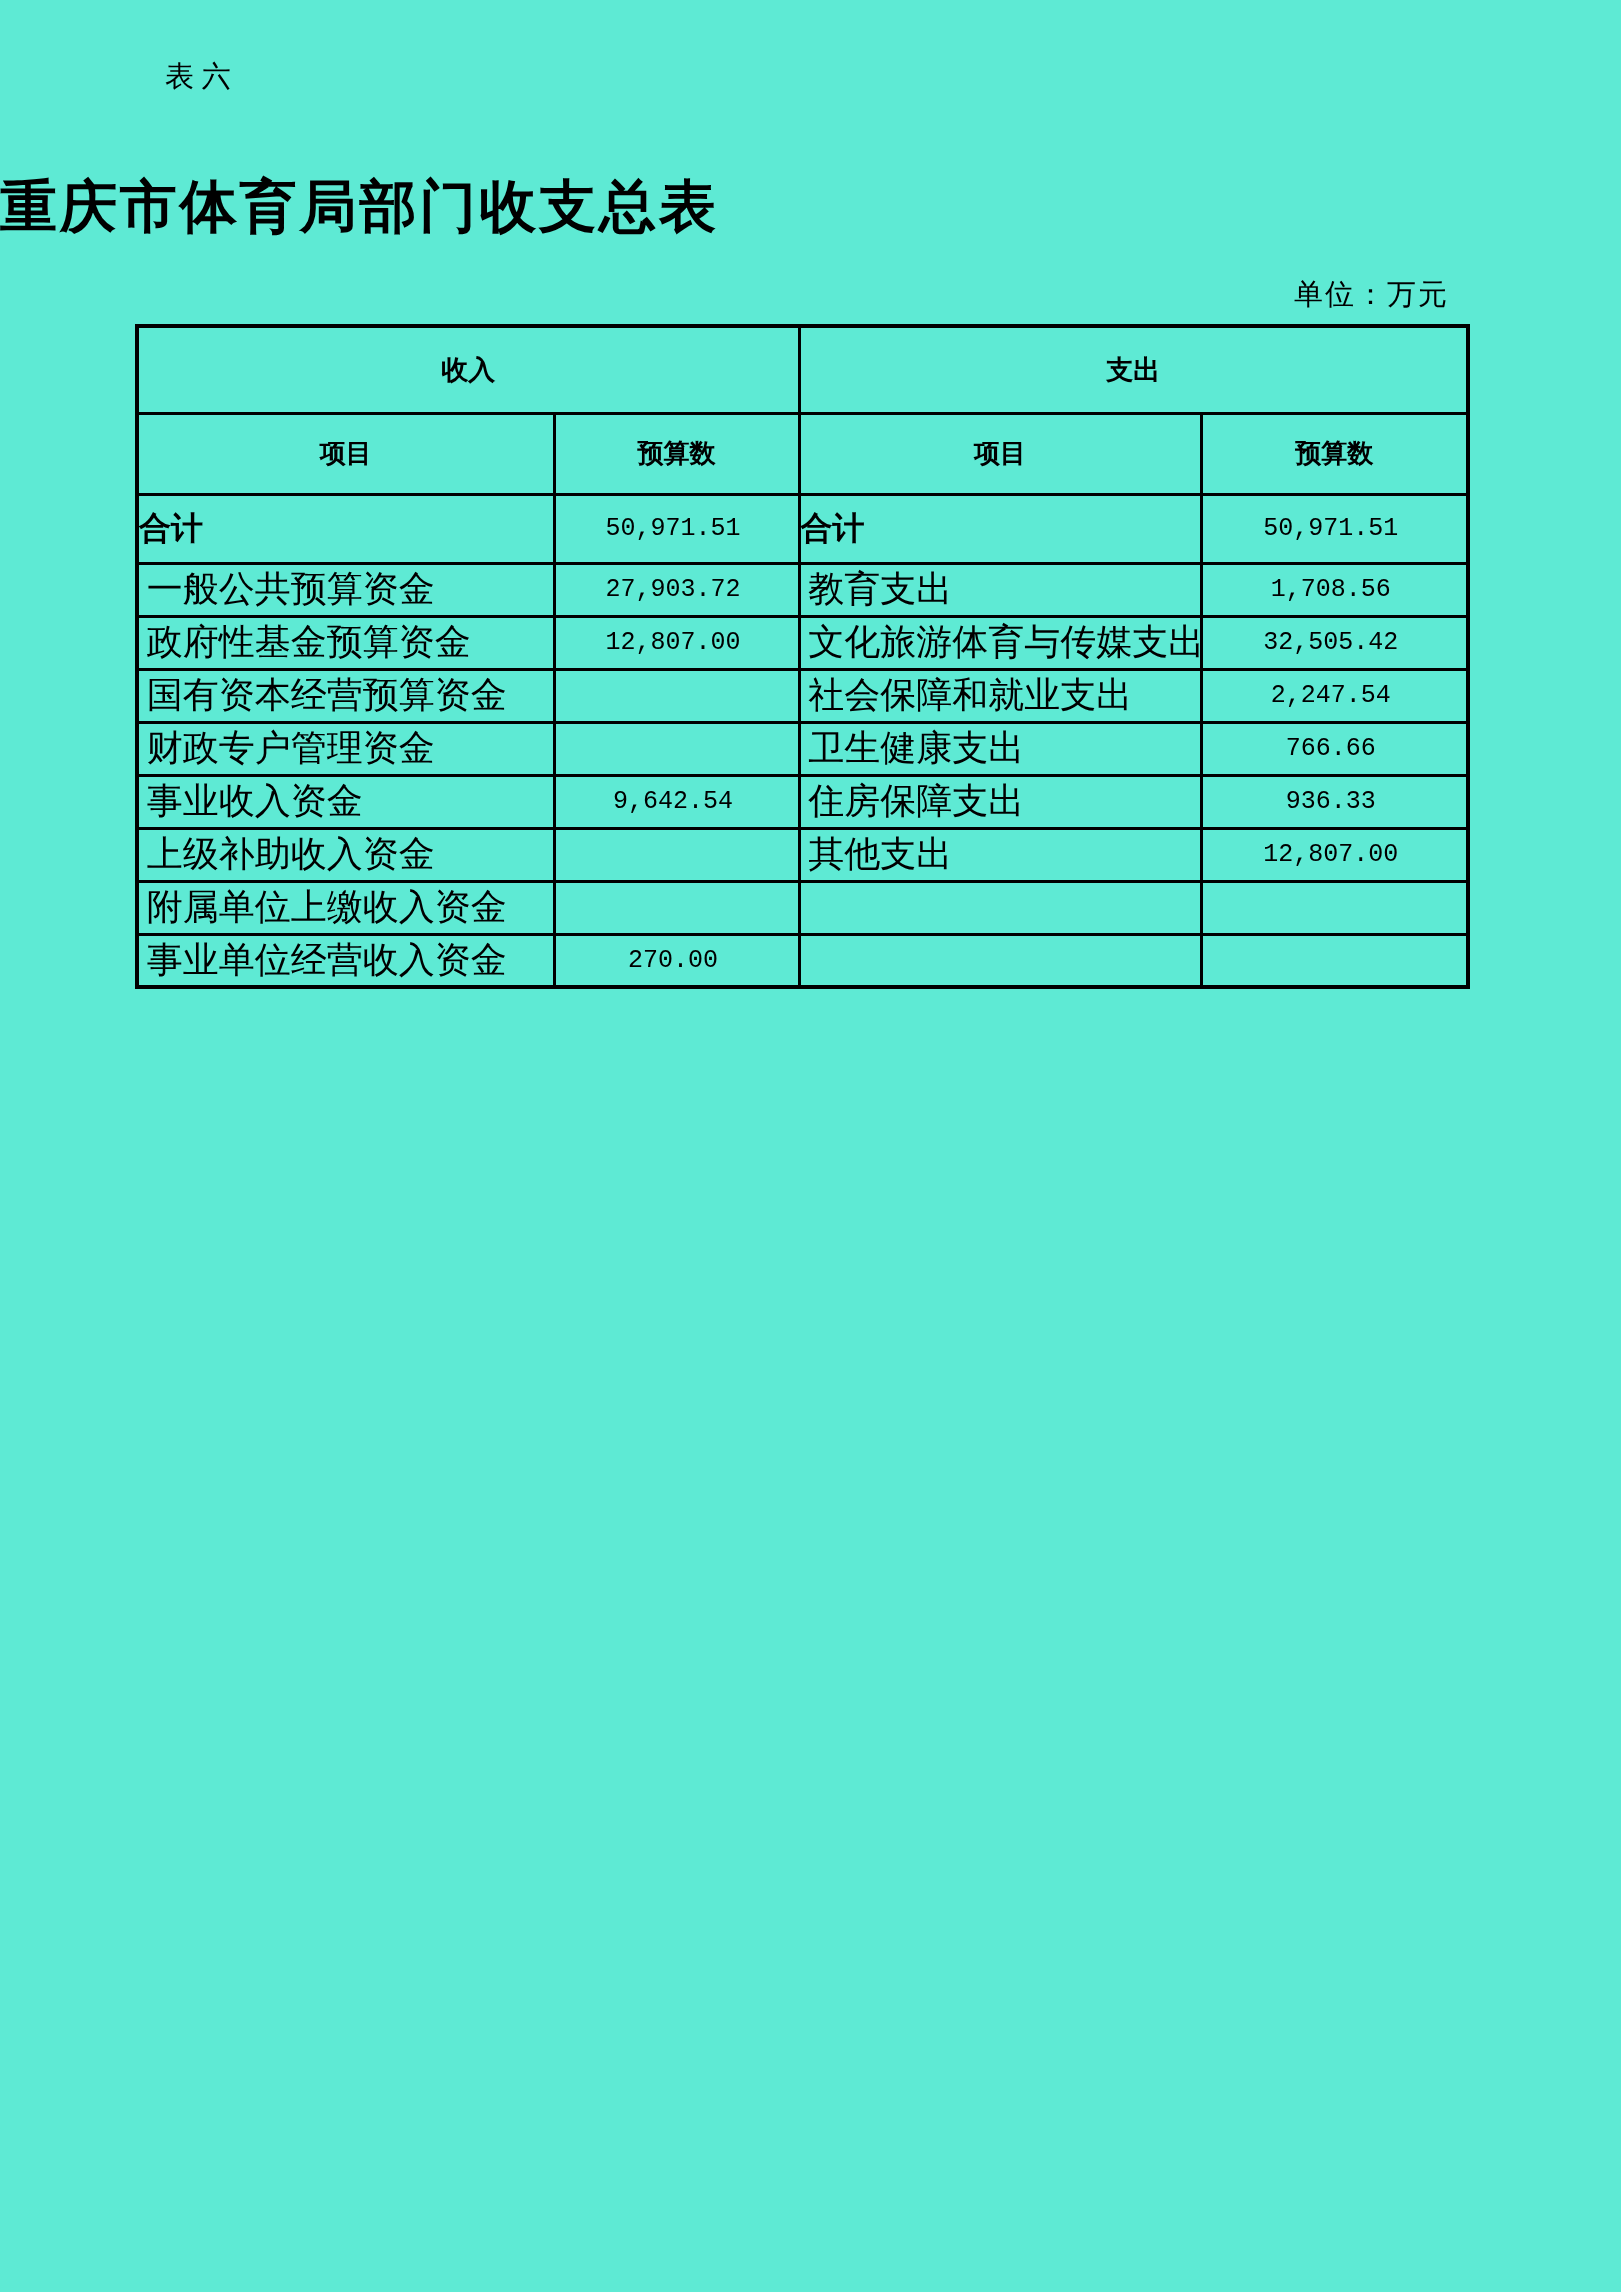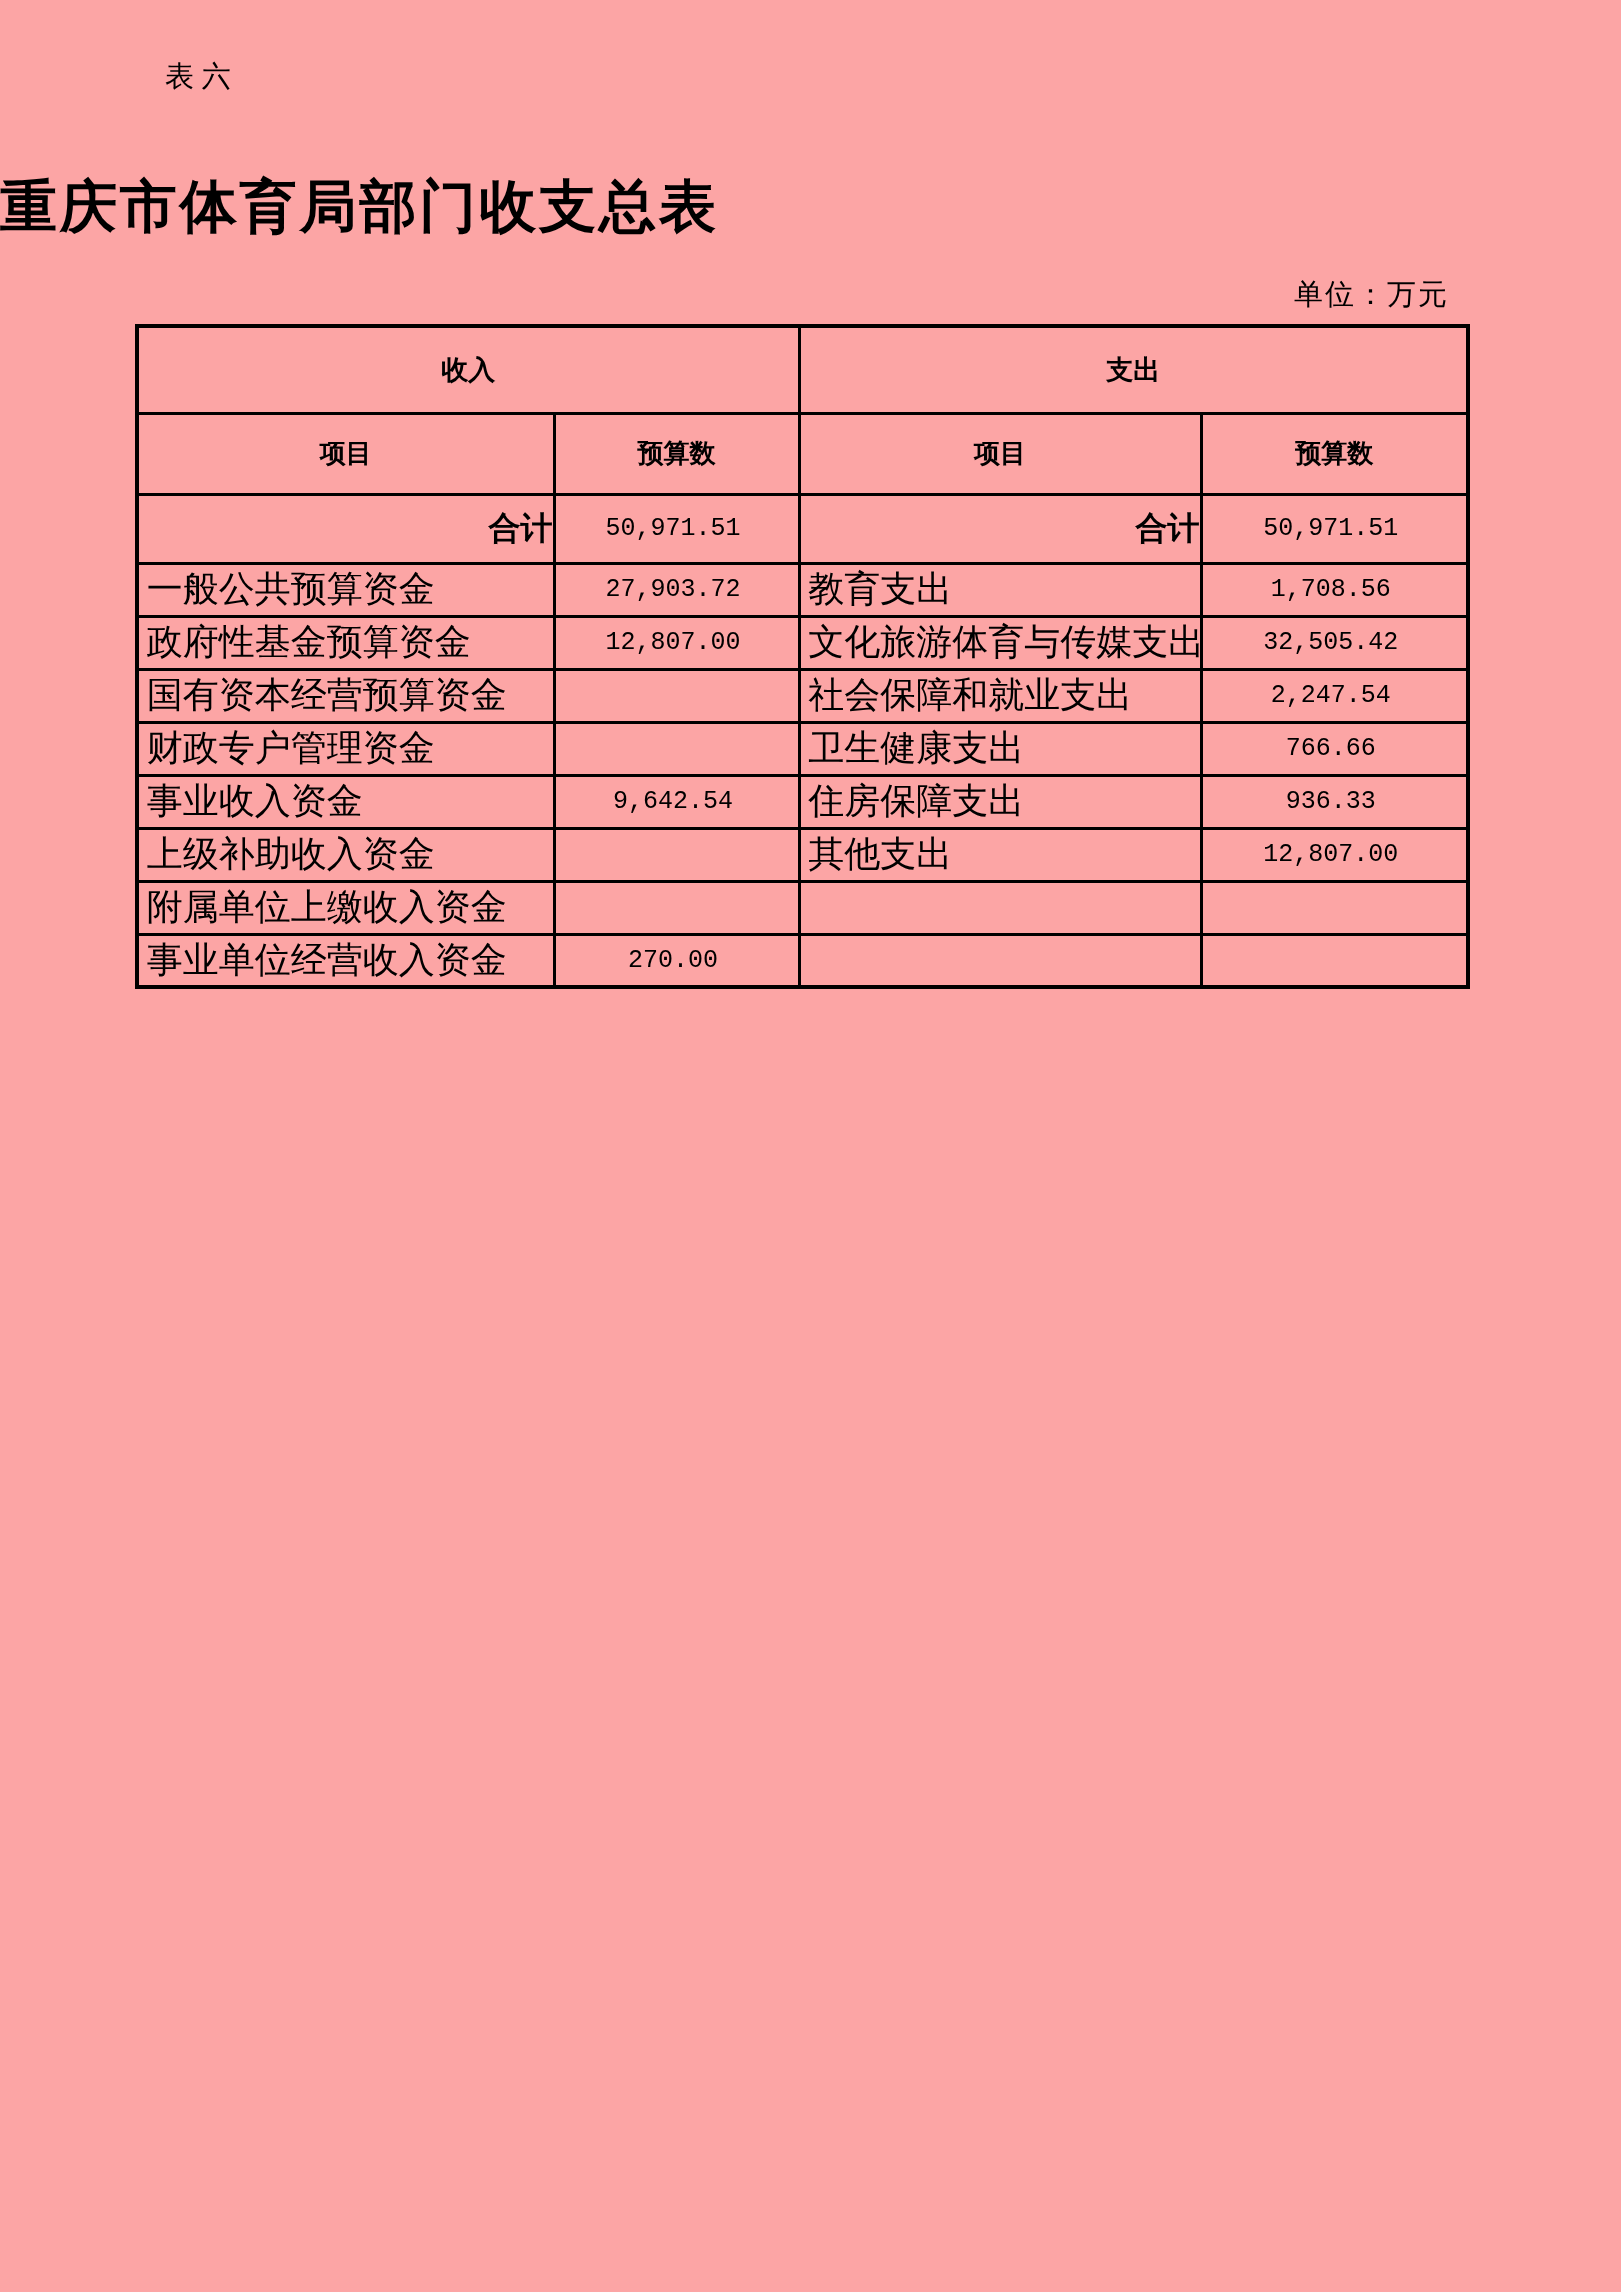--- a/index.html
+++ b/index.html
@@ -8,21 +8,21 @@
     width: 1621px;
     height: 2293px;
     position: relative;
     font-family: "Liberation Serif", "DejaVu Serif", serif;
     color: #000000;
     overflow: hidden;
   }
   .page {
     position: absolute;
     inset: 0;
-    background: #fca5a5;
+    background: #5eead4;
     padding-left: 24px;
   }
   .corner-label {
     position: absolute;
     left: 165px;
     top: 57px;
     font-size: 29px;
     letter-spacing: 7.8px;
     font-family: "Liberation Serif", "DejaVu Serif", serif;
   }
@@ -90,21 +90,21 @@
   td.num-cell {
     font-family: Liberation Mono, monospace;
     font-size: 25px;
     text-align: center;
     padding-right: 6.9px;
   }
   tr.total-row td.item-cell {
     font-family: "Liberation Sans", "DejaVu Sans", sans-serif;
     font-weight: bold;
     font-size: 32px;
-    text-align: right;
+    text-align: left;
     padding-left: 0;
   }
 </style>
 </head>
 <body>
 
 <div class="page">
 
   <div class="corner-label">表六</div>
 

